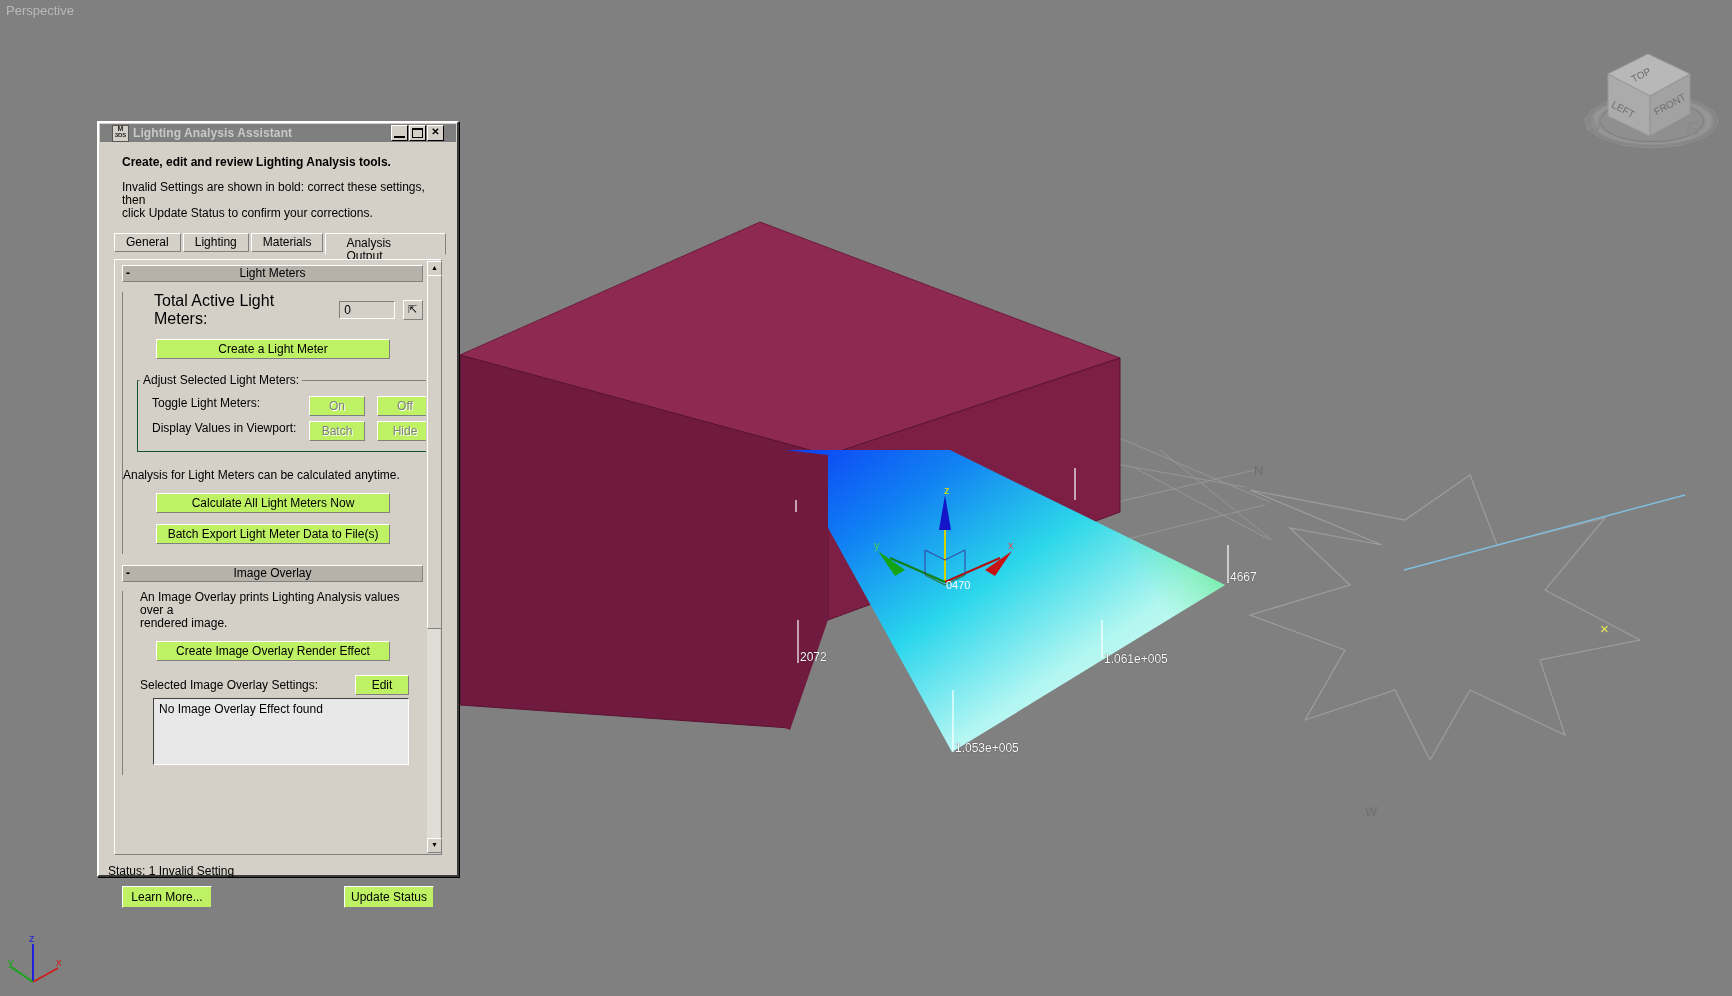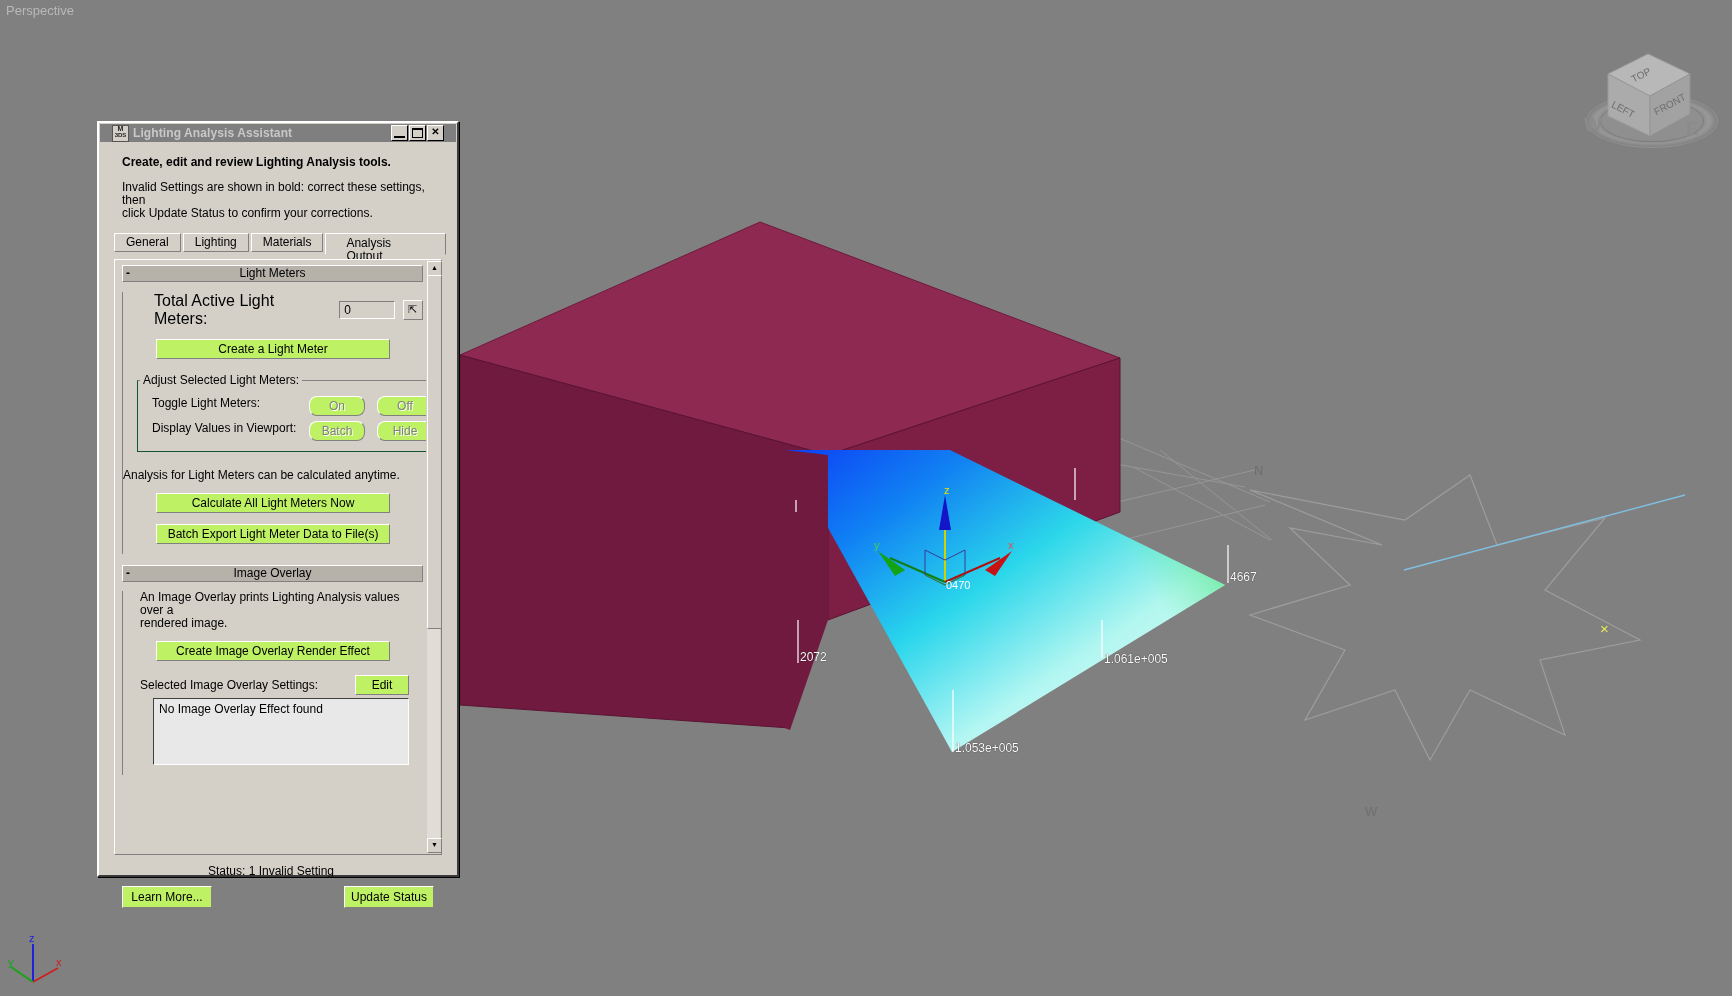--- a/index.html
+++ b/index.html
@@ -258,21 +258,21 @@
     border: 1px solid;
     border-color: #ffffff #808080 #808080 #ffffff;
     font-size: 12px;
     text-align: center;
     height: 18px;
     line-height: 18px;
     cursor: default;
     color: #000;
     font-family: "Liberation Sans", sans-serif;
   }
-  .btn.disabled { color: #808080; text-shadow: 1px 1px 0 #ffffff; border-radius: 8px; }
+  .btn.disabled { color: #808080; text-shadow: 1px 1px 0 #ffffff; }
 
   .btn-wide {
     margin: 11px auto 0 auto;
     width: 232px;
     display: block;
   }
 
   fieldset.group {
     border: 1px solid #14532d;
     border-top: 1px solid #808080;
@@ -337,21 +337,21 @@
     position: absolute;
     left: 0; top: 14px;
     width: 13px; height: 352px;
     background: #d4d0c8;
     border: 1px solid;
     border-color: #ffffff #808080 #808080 #ffffff;
   }
   #sb-down { position: absolute; bottom: 0; left: 0; }
 
   #status-line {
-    text-align: center;
+    text-align: left;
     font-size: 12px;
     margin: 9px 14px 0 0;
   }
 
   #footer-btns {
     display: flex;
     justify-content: space-between;
     margin: 8px 14px 0 14px;
   }
   #footer-btns .btn { width: 88px; height: 20px; line-height: 20px; }

